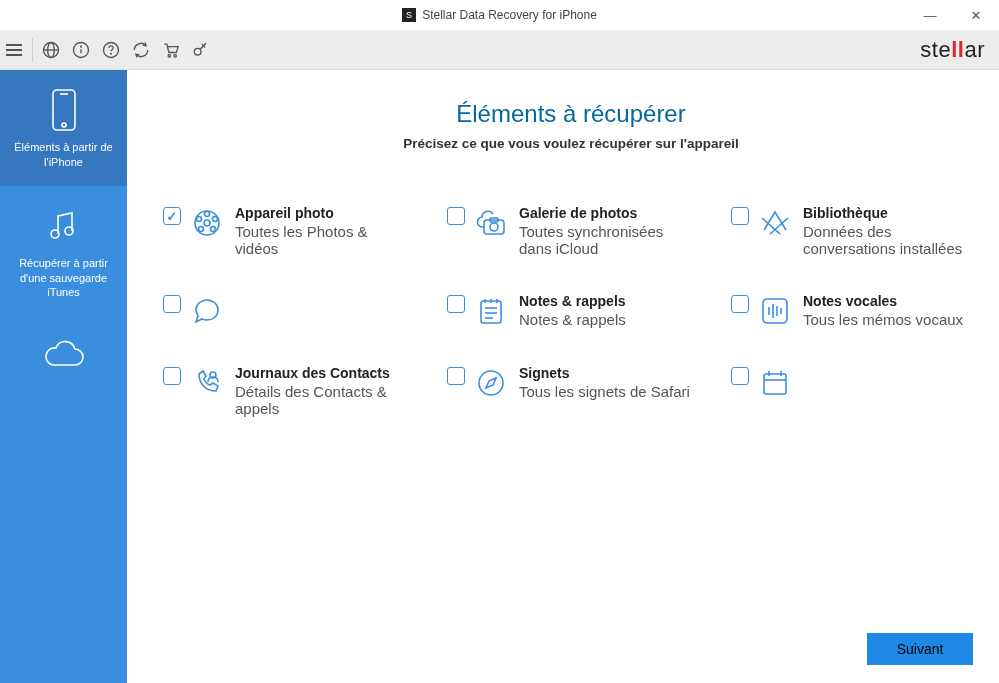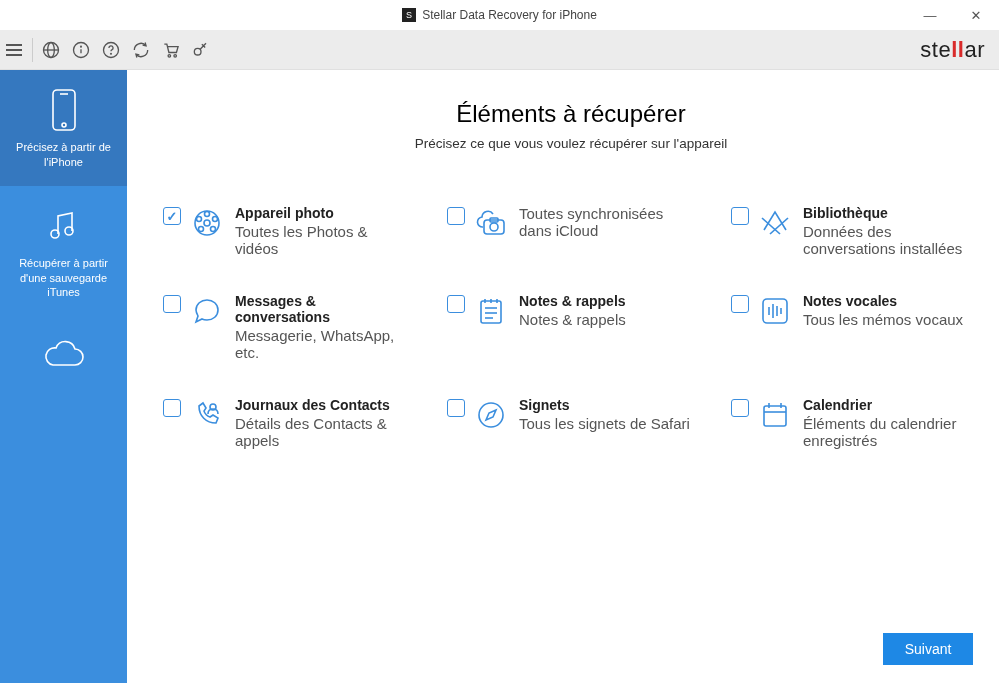--- a/index.html
+++ b/index.html
@@ -19,32 +19,32 @@
   .brand { font-size:22px; font-weight:400; color:#222; letter-spacing:0.5px; padding-right:6px;}
   .brand .accent { color:#d92b2b; font-weight:600;}
   .body-area { display:flex; height: calc(683px - 30px - 40px); }
   .sidebar { width:127px; background:#3b8ede; display:flex; flex-direction:column; }
   .side-item { padding:18px 6px 16px; text-align:center; color:#fff; cursor:pointer; }
   .side-item.active { background:#3578bf; }
   .side-item .side-icon { height:44px; display:flex; align-items:center; justify-content:center; margin-bottom:8px; }
   .side-item .side-icon svg { stroke:#fff; fill:none; stroke-width:1.6; }
   .side-item .side-label { font-size:11px; line-height:1.35; }
   .main { flex:1; position:relative; padding:30px 20px 0 36px; }
-  .main h1 { font-size:24px; font-weight:400; text-align:center; color:#000000; margin-bottom:8px;}
-  .main .sub { text-align:center; font-size:13.5px; color:#333; }
+  .main h1 { font-size:24px; font-weight:400; text-align:center; color:#0369a1; margin-bottom:8px;}
+  .main .sub { text-align:center; font-size:13.5px; color:#333;font-weight:bold; }
   .grid { margin-top:54px; display:grid; grid-template-columns: repeat(3, 1fr); column-gap:10px; row-gap:70px;gap:36px;}
   .item { display:flex; align-items:flex-start; gap:4px; }
   .chk { width:18px; height:18px; border:1.5px solid #3b8ede; border-radius:3px; display:flex; align-items:center; justify-content:center; margin-top:2px; margin-right:4px; flex-shrink:0;}
   .chk.checked::after { content:"✓"; color:#3b8ede; font-size:13px; font-weight:bold; }
   .item-icon { width:36px; height:36px; display:flex; align-items:center; justify-content:center; flex-shrink:0; margin-right:6px;}
   .item-icon svg { stroke:#3b8ede; fill:none; stroke-width:1.6; }
   .item-text { padding-top:0px;}
   .item-title { font-size:14px; font-weight:700; color:#222; margin-bottom:2px;}
   .item-desc { font-size:15px; color:#555; }
-  .next-btn { position:absolute; right:26px; bottom:18px; width:90px; height:32px; background:#1e88e5; color:#ffffff; font-size:14px; border:none; display:flex; align-items:center; justify-content:center; cursor:pointer;}
+  .next-btn { position:absolute; right:26px; bottom:18px; width:106px; height:32px; background:#1e88e5; color:#000000; font-size:14px; border:none; display:flex; align-items:center; justify-content:center; cursor:pointer;}
 </style>
 </head>
 <body>
 
 <div class="titlebar">
   <div class="tb-title">
     <span class="tb-icon">S</span>
     <span>Stellar Data Recovery for iPhone</span>
   </div>
   <div class="win-controls">
@@ -113,21 +113,21 @@
 <div class="body-area">
   <div class="sidebar">
     <div class="side-item active">
       <div class="side-icon">
         <svg width="30" height="44" viewBox="0 0 30 44">
             <rect x="4" y="2" width="22" height="40" rx="4"></rect>
             <circle cx="15" cy="37" r="2"></circle>
             <line x1="11" y1="6" x2="19" y2="6"></line>
           </svg>
       </div>
-      <div class="side-label">Précisez à partir de l'iPhone</div>
+      <div class="side-label">Éléments à partir de l'iPhone</div>
     </div>
     <div class="side-item">
       <div class="side-icon">
         <svg width="40" height="40" viewBox="0 0 40 40">
             <path d="M14 28V10l14-3v18"></path>
             <circle cx="11" cy="28" r="4"></circle>
             <circle cx="25" cy="25" r="4"></circle>
           </svg>
       </div>
       <div class="side-label">Récupérer à partir d'une sauvegarde iTunes</div>
@@ -170,20 +170,21 @@
         <div class="chk"></div>
         <div class="item-icon">
           <svg width="34" height="34" viewBox="0 0 34 34">
               <path d="M19 8a6 6 0 0 0-11 3 5 5 0 0 0 1 10"></path>
               <rect x="10" y="14" width="20" height="14" rx="3"></rect>
               <circle cx="20" cy="21" r="4"></circle>
               <rect x="16" y="12" width="8" height="4" rx="1"></rect>
             </svg>
         </div>
         <div class="item-text">
+          <div class="item-title">Galerie de photos</div>
           <div class="item-desc">Toutes synchronisées dans iCloud</div>
         </div>
       </div>
 
       <div class="item">
         <div class="chk"></div>
         <div class="item-icon">
           <svg width="34" height="34" viewBox="0 0 34 34">
               <path d="M6 24 L17 6 L28 24"></path>
               <line x1="4" y1="12" x2="22" y2="28"></line>
@@ -195,24 +196,20 @@
           <div class="item-desc">Données des conversations installées</div>
         </div>
       </div>
 
       <div class="item">
         <div class="chk"></div>
         <div class="item-icon">
           <svg width="34" height="34" viewBox="0 0 34 34">
               <path d="M6 16c0-6 5-10 11-10s11 4 11 10-5 10-11 10c-2 0-3 0-5-1l-6 3 2-6c-1-2-2-4-2-6z"></path>
             </svg>
-        </div>
-        <div class="item-text">
-          <div class="item-title">Messages &amp; conversations</div>
-          <div class="item-desc">Messagerie, WhatsApp, etc.</div>
         </div>
       </div>
 
       <div class="item">
         <div class="chk"></div>
         <div class="item-icon">
           <svg width="34" height="34" viewBox="0 0 34 34">
               <rect x="7" y="7" width="20" height="22" rx="2"></rect>
               <line x1="11" y1="14" x2="23" y2="14"></line>
               <line x1="11" y1="19" x2="23" y2="19"></line>
@@ -283,23 +280,19 @@
               <line x1="11" y1="5" x2="11" y2="10"></line>
               <line x1="23" y1="5" x2="23" y2="10"></line>
               <line x1="12" y1="19" x2="12" y2="19"></line>
               <line x1="17" y1="19" x2="17" y2="19"></line>
               <line x1="22" y1="19" x2="22" y2="19"></line>
               <line x1="12" y1="24" x2="12" y2="24"></line>
               <line x1="17" y1="24" x2="17" y2="24"></line>
               <line x1="22" y1="24" x2="22" y2="24"></line>
             </svg>
         </div>
-        <div class="item-text">
-          <div class="item-title">Calendrier</div>
-          <div class="item-desc">Éléments du calendrier enregistrés</div>
-        </div>
       </div>
 
     </div>
 
     <button class="next-btn">Suivant</button>
   </div>
 </div>
 
 </body></html>

